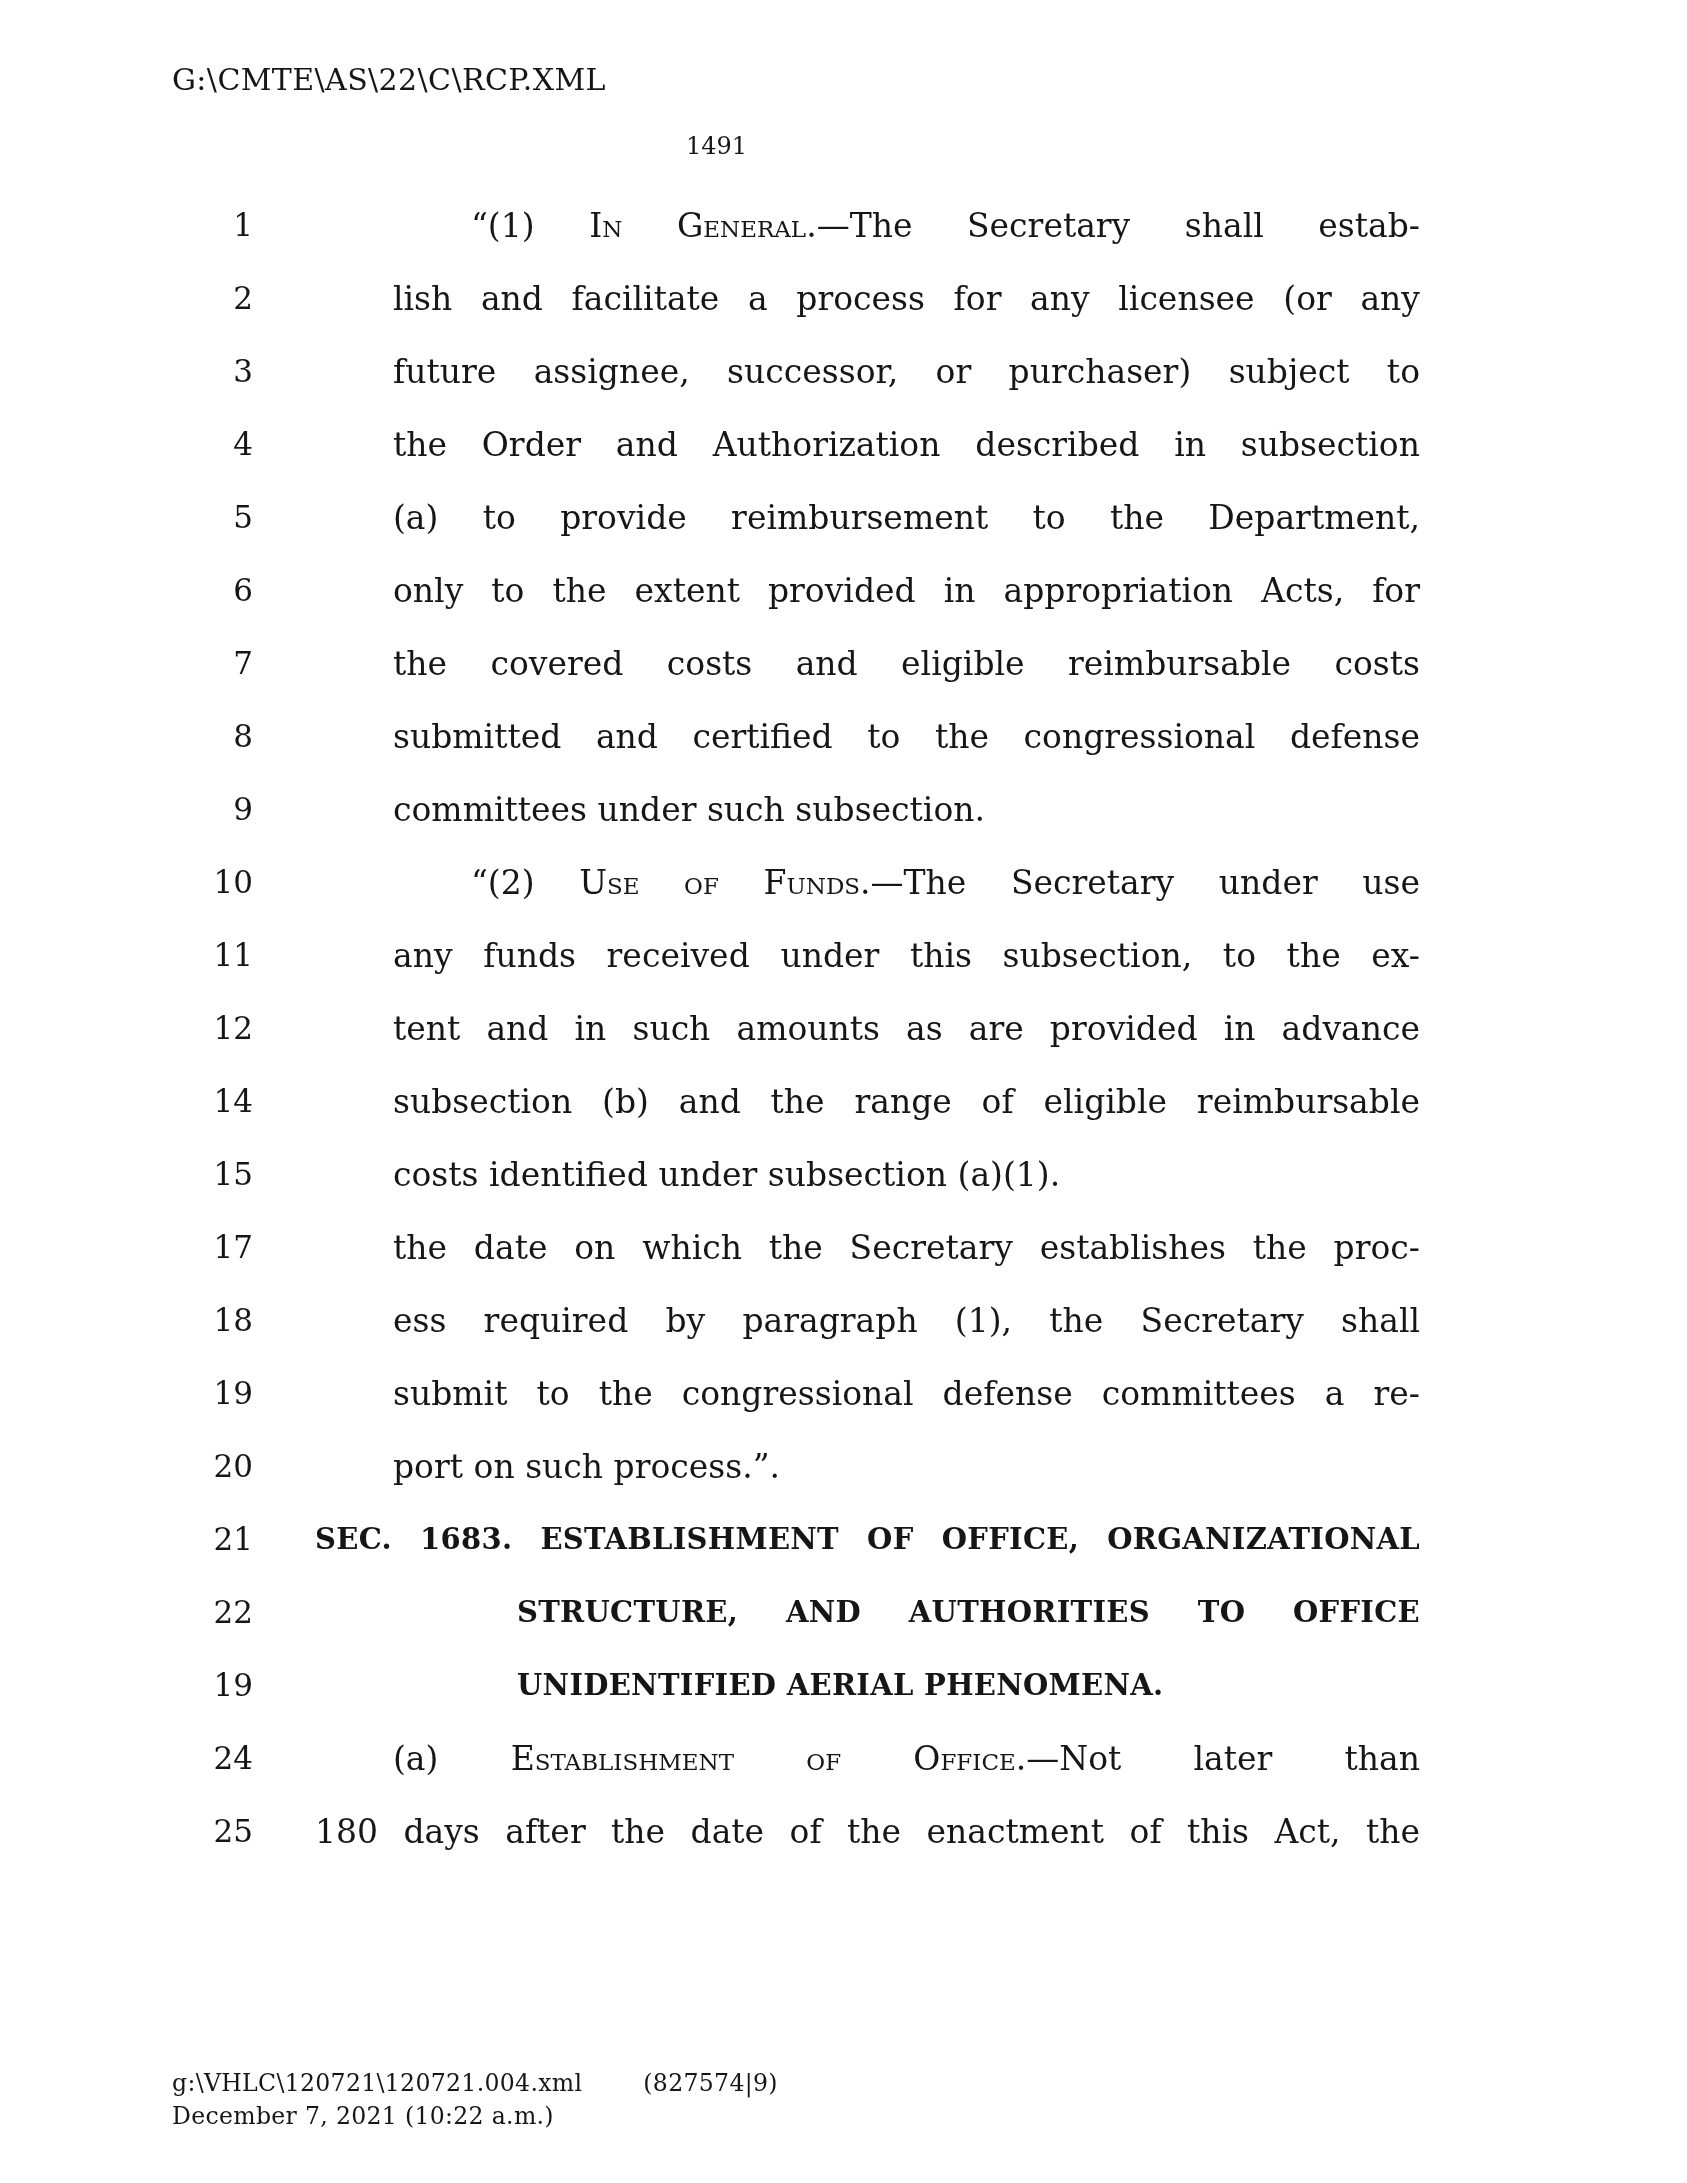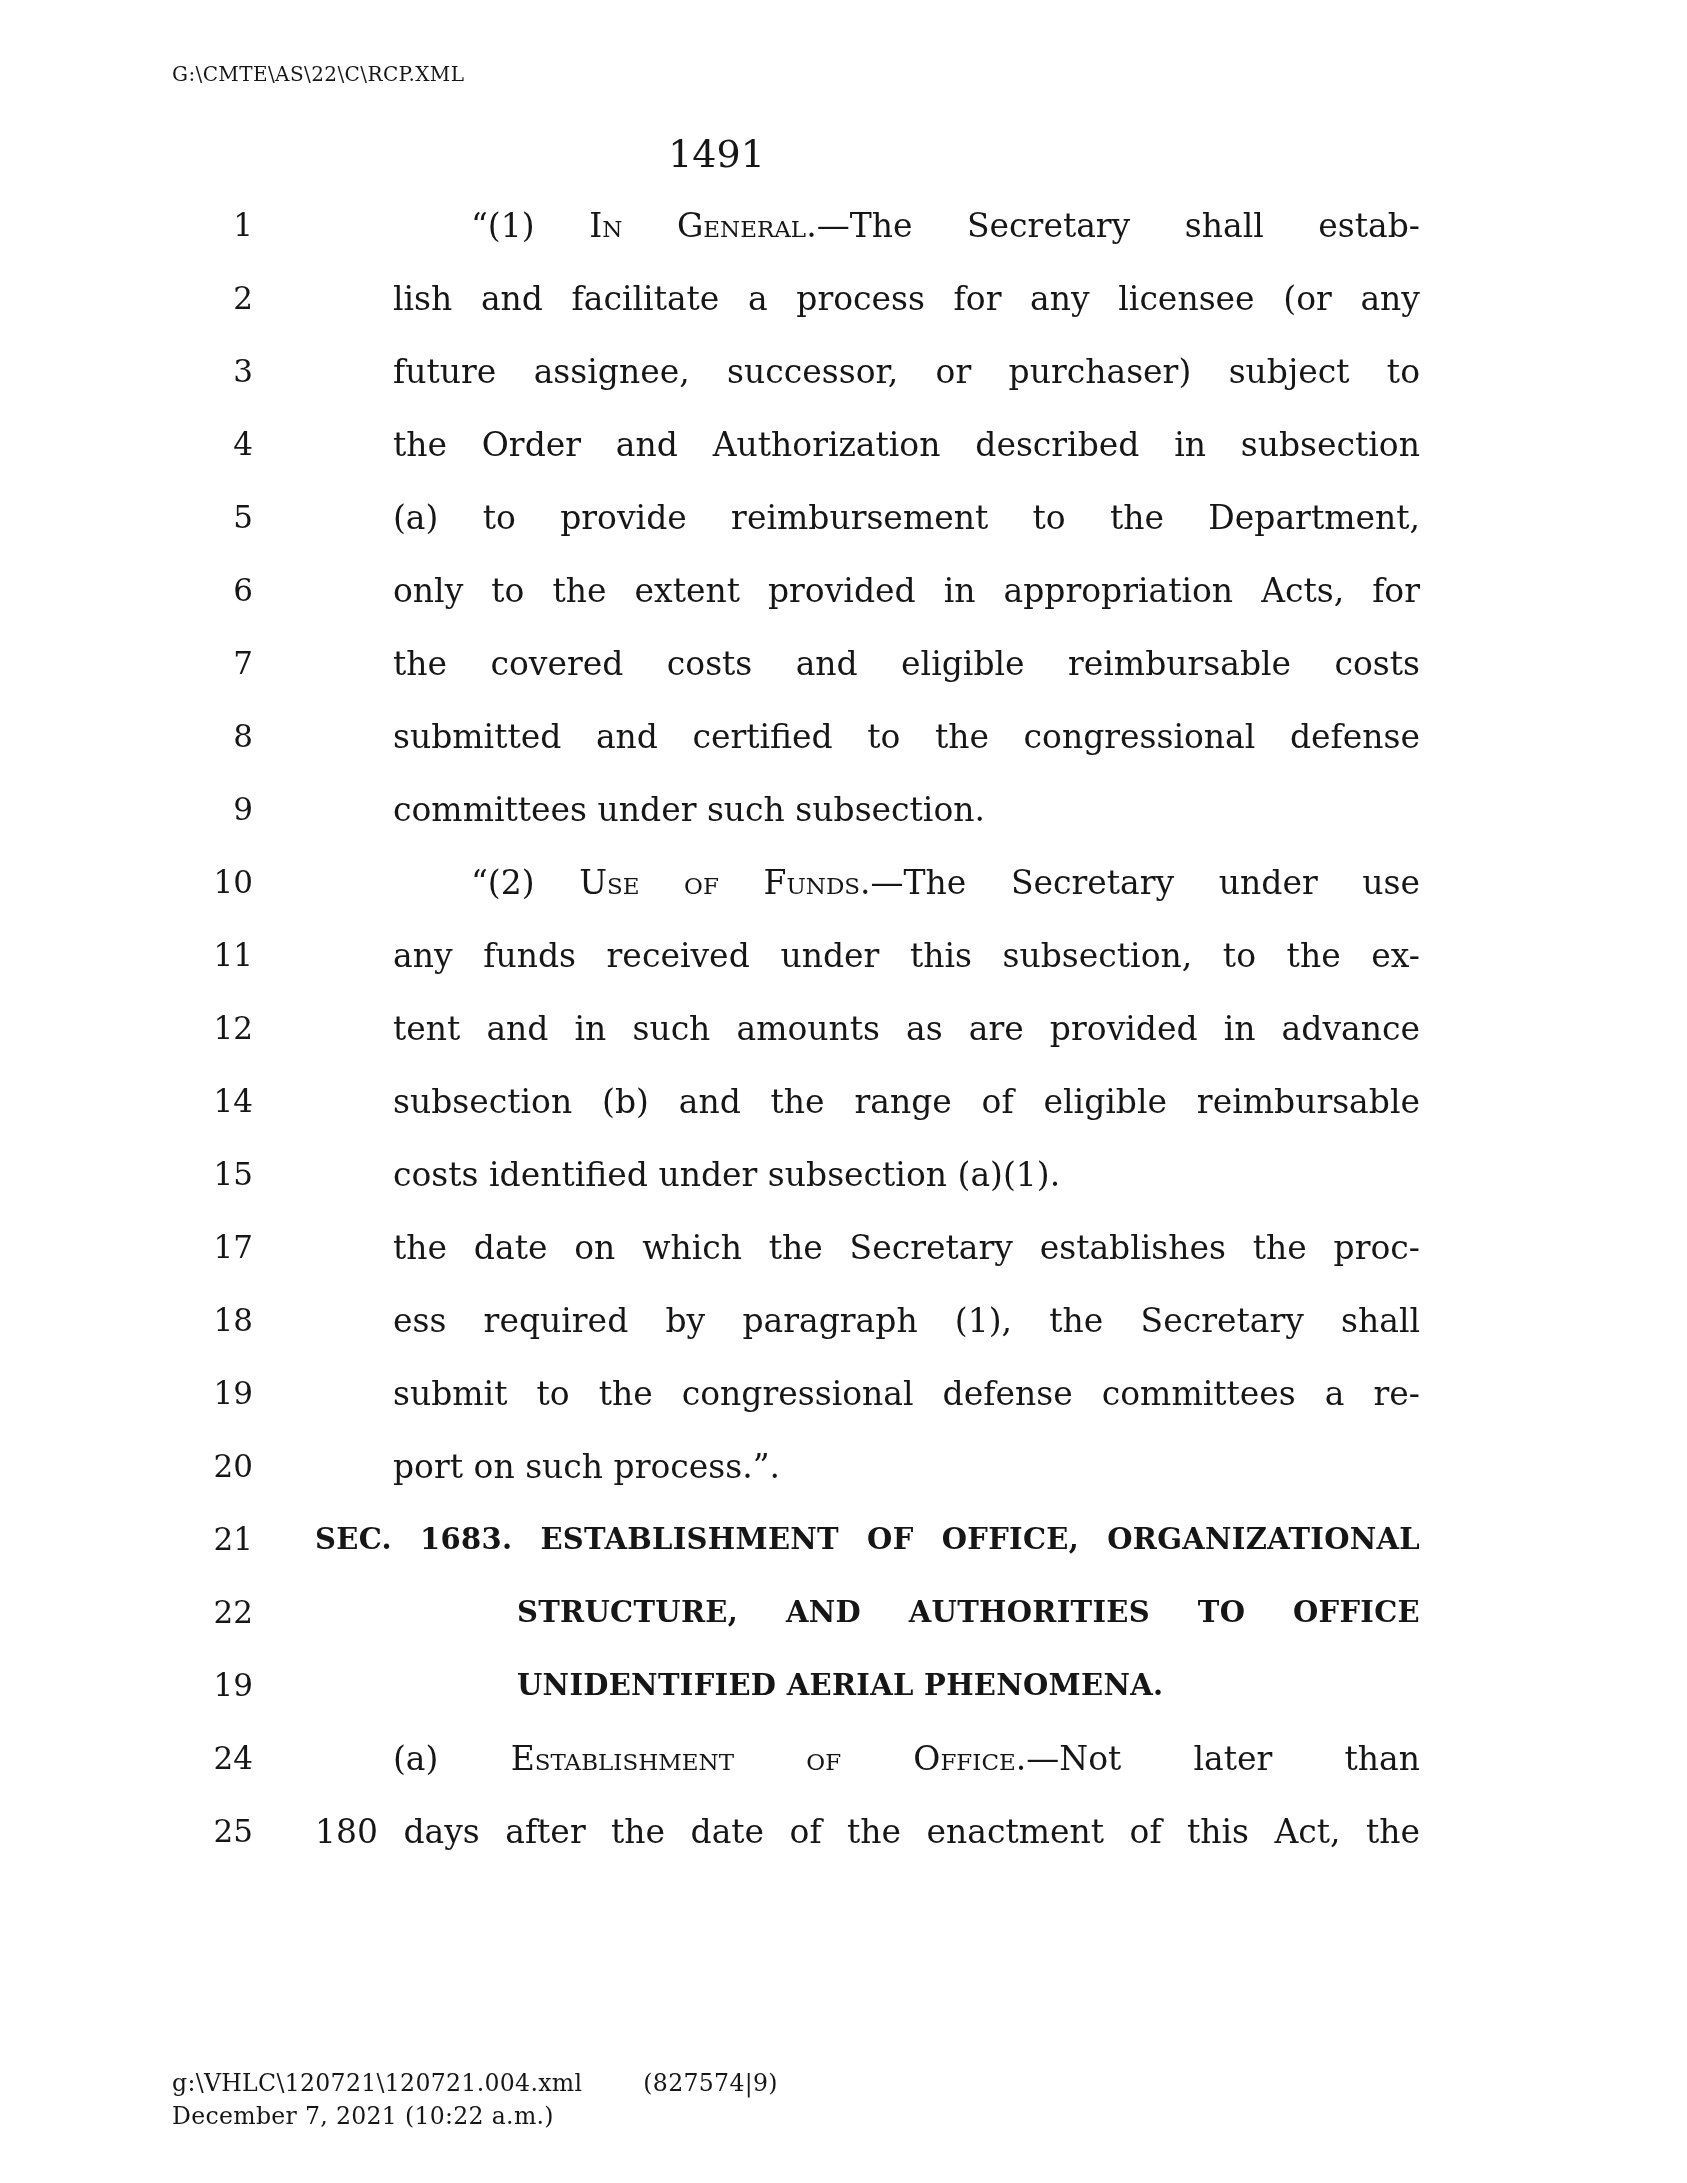--- a/index.html
+++ b/index.html
@@ -13,30 +13,30 @@
     height: 2183px;
     background: #ffffff;
     color: #161616;
     font-family: "DejaVu Serif", "Liberation Serif", serif;
     overflow: hidden;
   }
   .header-ref {
     position: absolute;
     top: 62px;
     left: 172px;
-    font-size: 20px;
+    font-size: 30px;
     letter-spacing: 0.4px;
   }
   .page-number {
     position: absolute;
     top: 132px;
     left: 0;
     width: 1433px;
     text-align: center;
-    font-size: 38px;
+    font-size: 24px;
   }
   .content {
     position: absolute;
     top: 189px;
     left: 0;
     width: 1687px;
   }
   .line {
     display: flex;
     height: 73px;

